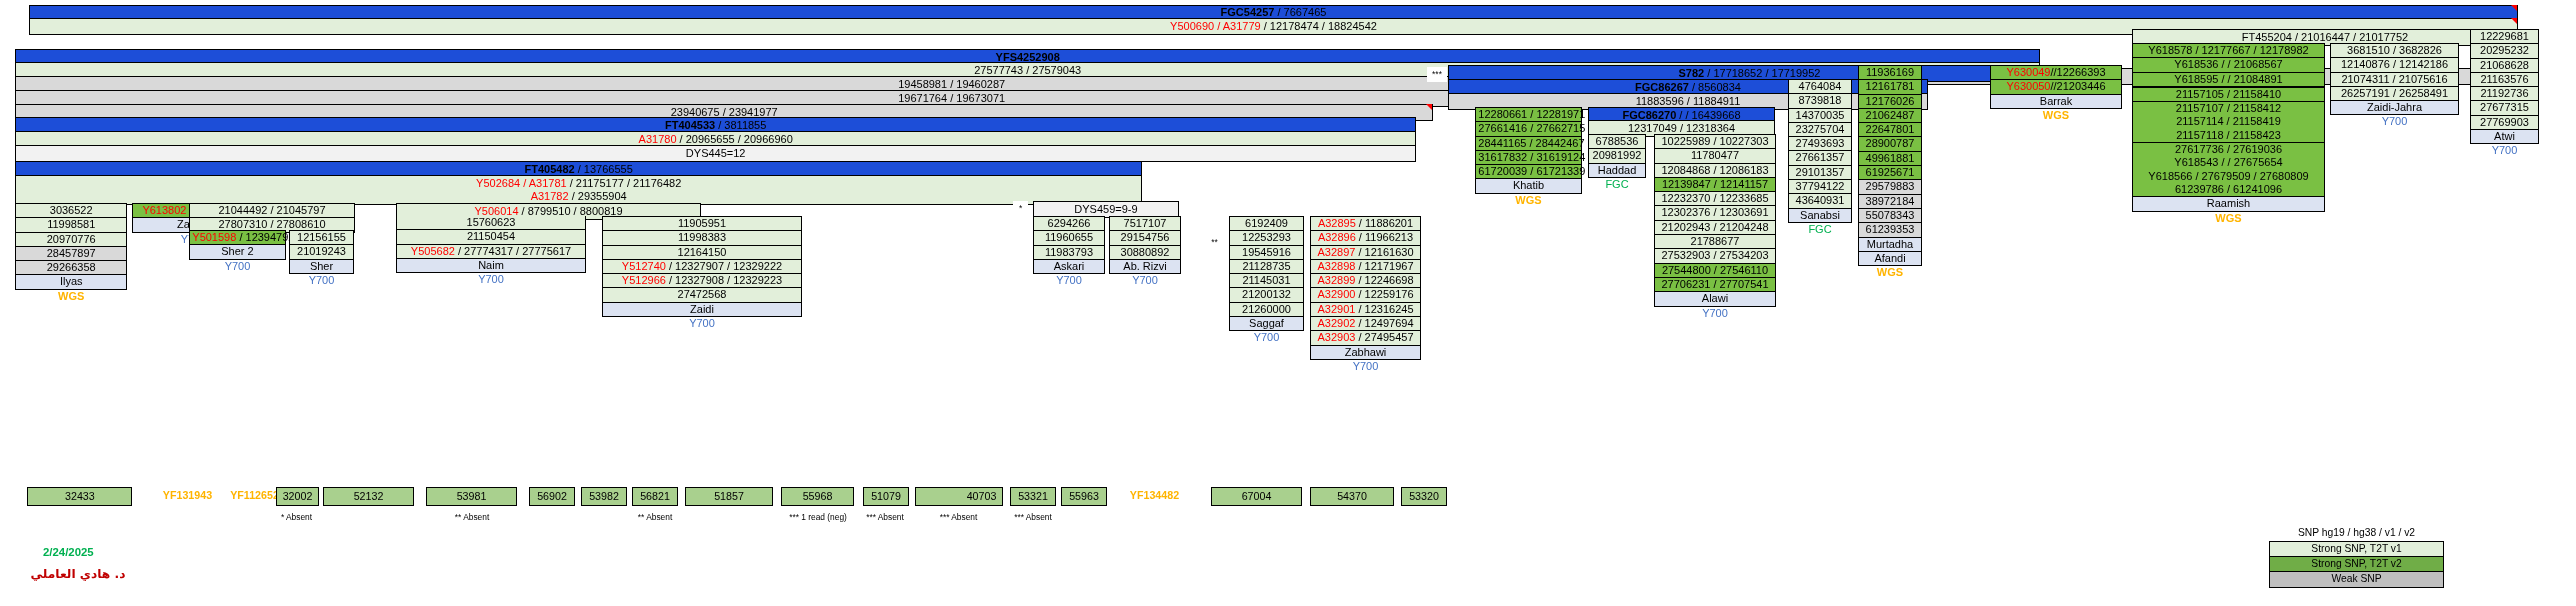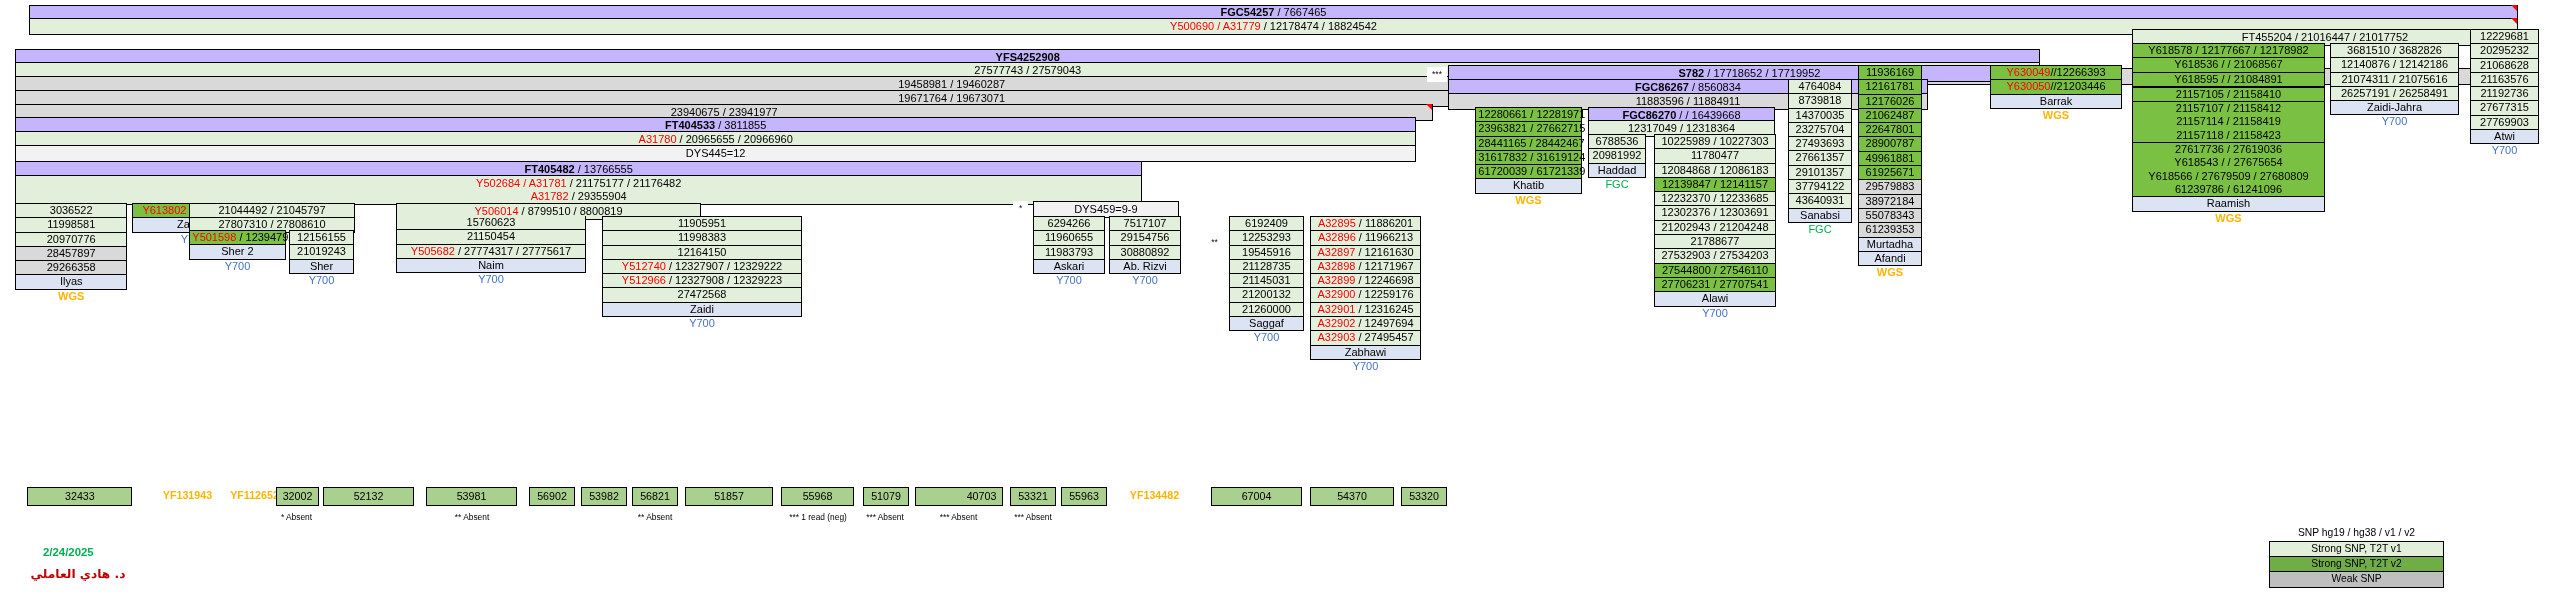--- a/index.html
+++ b/index.html
@@ -23,21 +23,21 @@
     text-align: center;
     color: #000;
     white-space: nowrap;
     padding: 0.8px 3px;
     background: #ffffff;
   }
   .nb { border: none; }
   .g1 { background: #e2efda; }   
   .g2b{ background: #7ac043; }
   .gy { background: #d9d9d9; }   
-  .wh { background: #c4b5fd; }
+  .wh { background: #1d4ed8; }
   .f2 { background: #f2f2f2; }
   .bl { background: #dce3f2; }   
   .bgreen{ background:#a9d08e; } 
   .red { color: #ff0000; }
   .rd2 { color: #c00000; }
   .bold { font-weight: bold; }
   .blue { color: #4472c4; }
   .orange { color: #ffb400; font-weight: bold; }
   .green-t { color: #00b050; }
   .teal { color: #00b050; }
@@ -204,21 +204,21 @@
   <div class="bx wh" style="left:1448px; top:65px; width:603px;">
     <span class="bold">S782</span><span> / 17718652 / 17719952</span>
   </div>
   <div class="bx wh" style="left:1448px; top:79px; width:480px;">
     <span class="bold">FGC86267</span><span> / 8560834</span>
   </div>
   <div class="bx gy" style="left:1448px; top:93px; width:480px;">11883596 / 11884911</div>
 
   <div class="stack" style="left:1448px; top:107px; width:134px;padding-left:27px;">
     <div class="first g2b">12280661 / 12281971</div>
-    <div class="g2b">23963821 / 27662715</div>
+    <div class="g2b">27661416 / 27662715</div>
     <div class="g2b">28441165 / 28442467</div>
     <div class="g2b">31617832 / 31619124</div>
     <div class="g2b">61720039 / 61721339</div>
     <div class="bl">Khatib</div>
     <div class="orange" style="border:none;">WGS</div>
   </div>
 
   <div class="bx wh" style="left:1588px; top:107px; width:187px;">
     <span class="bold">FGC86270</span><span> / / 16439668</span>
   </div>

